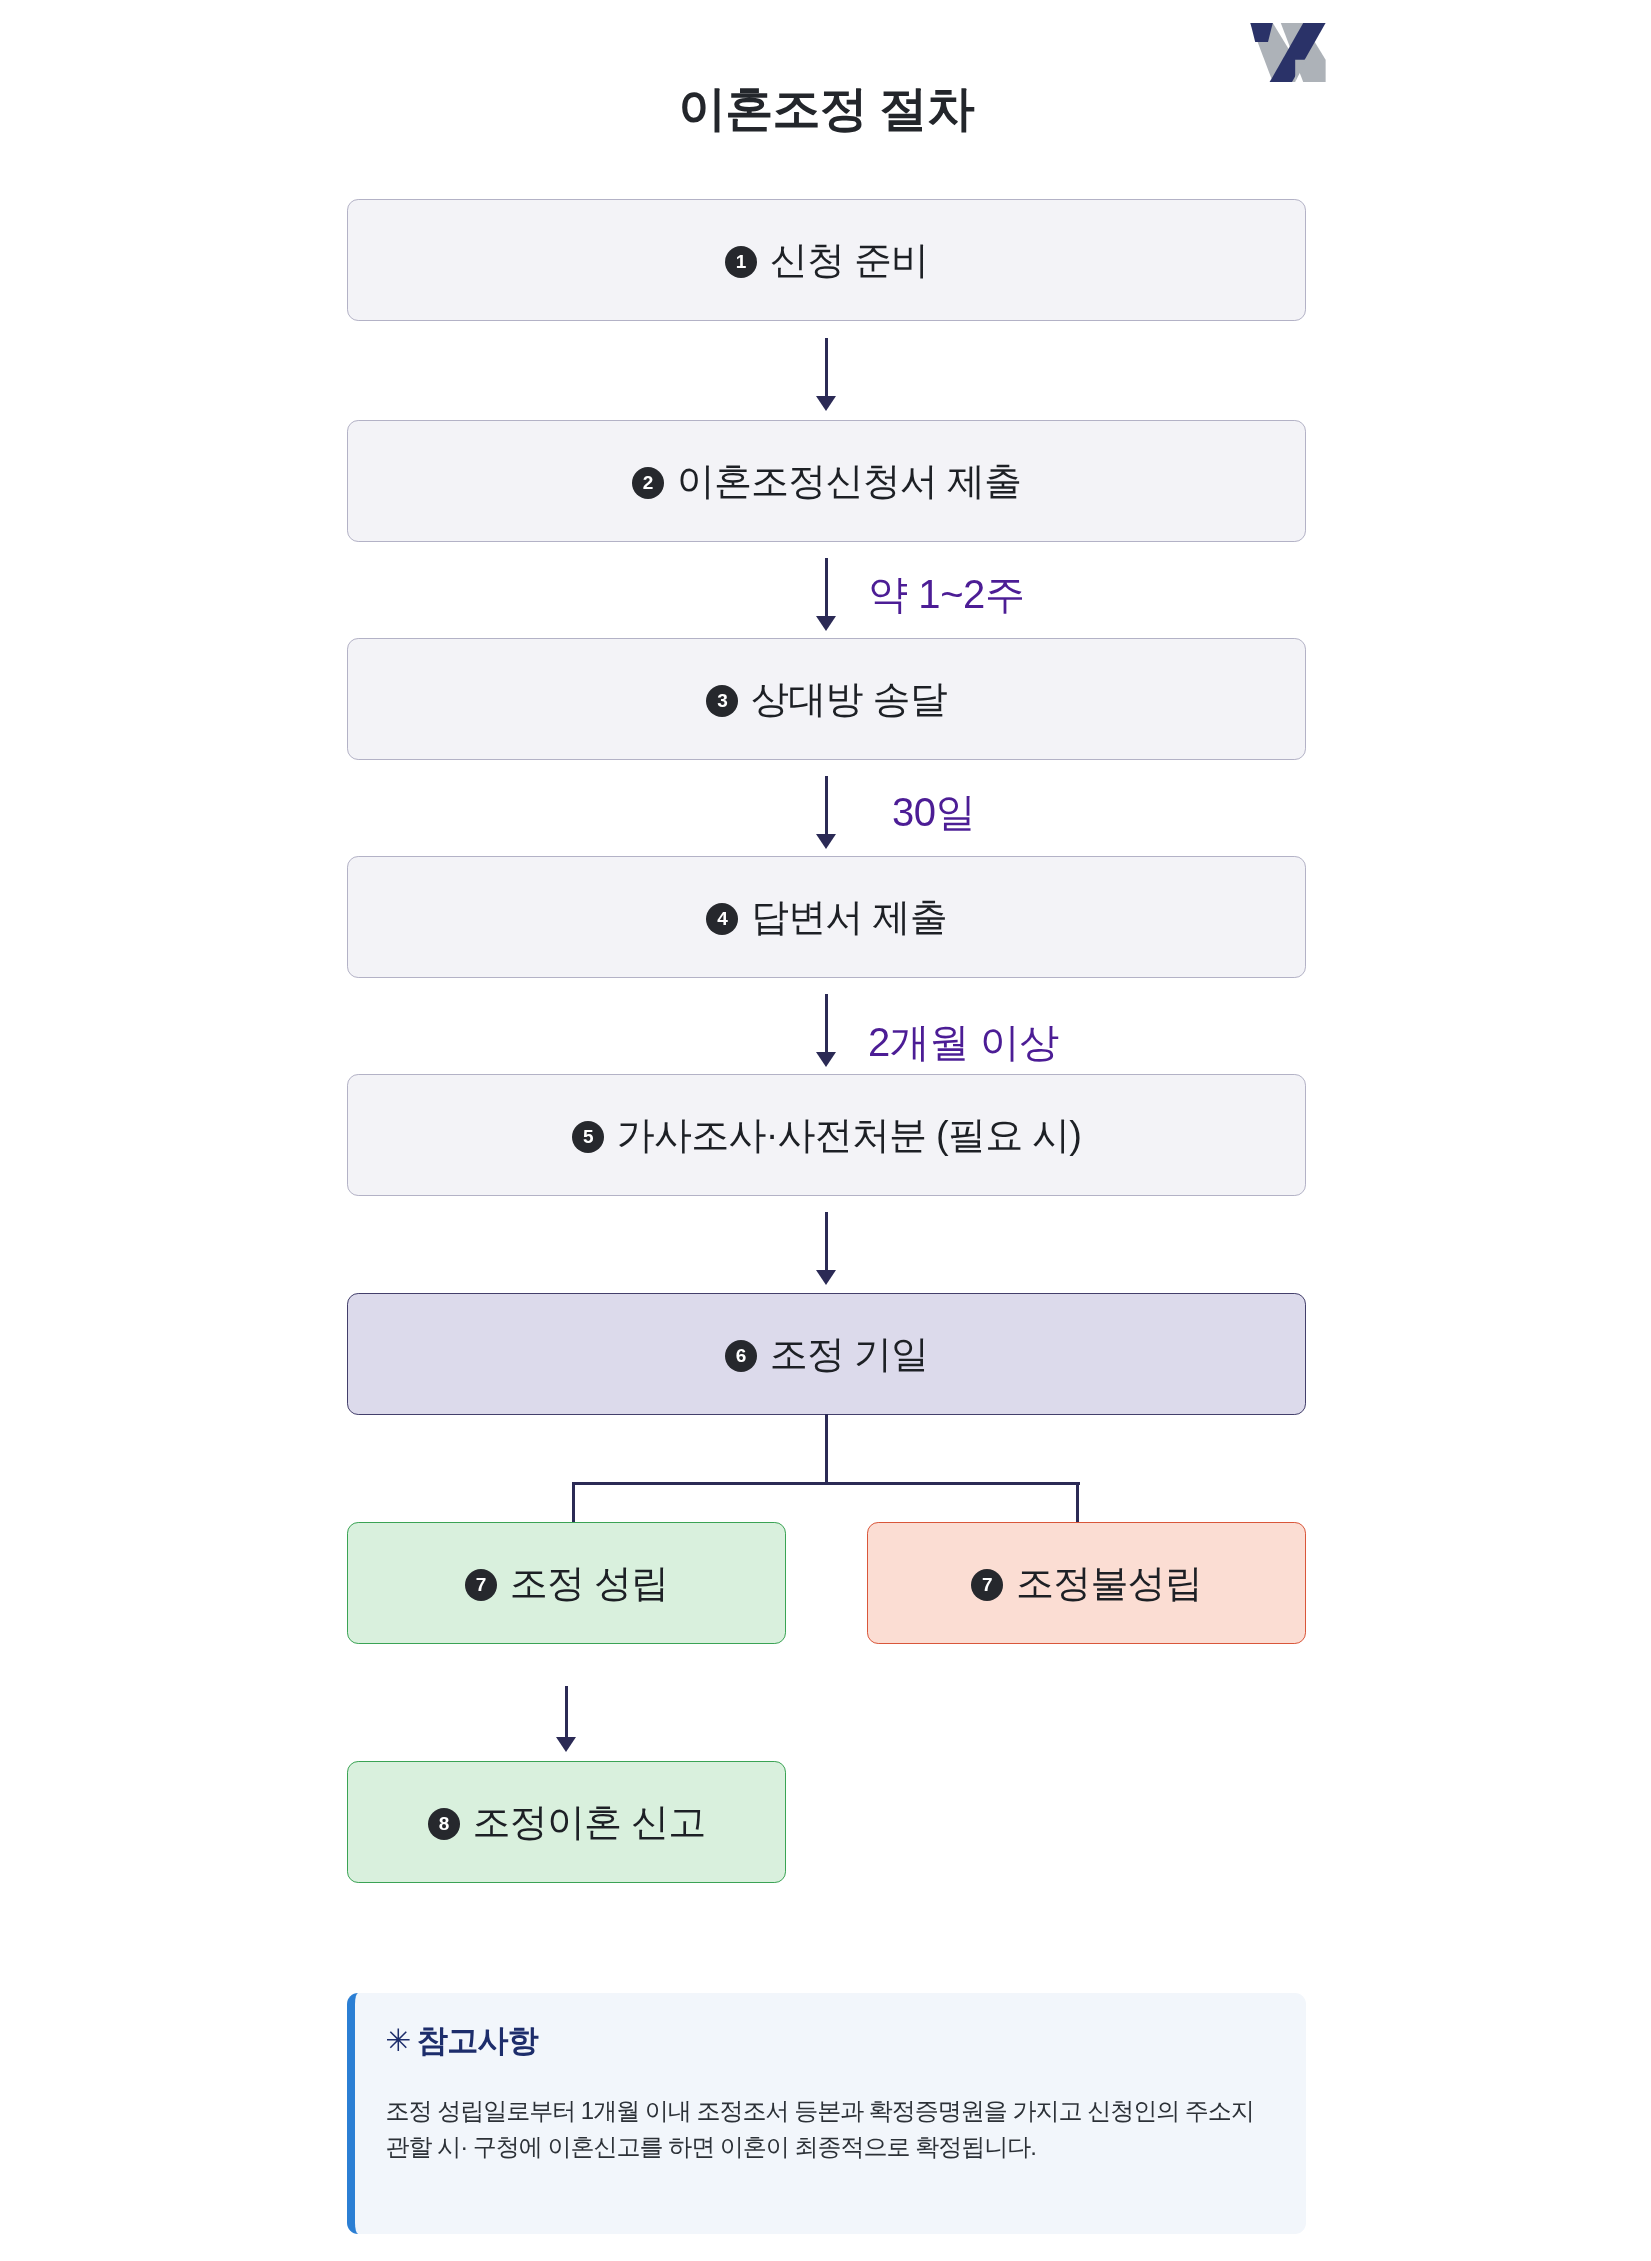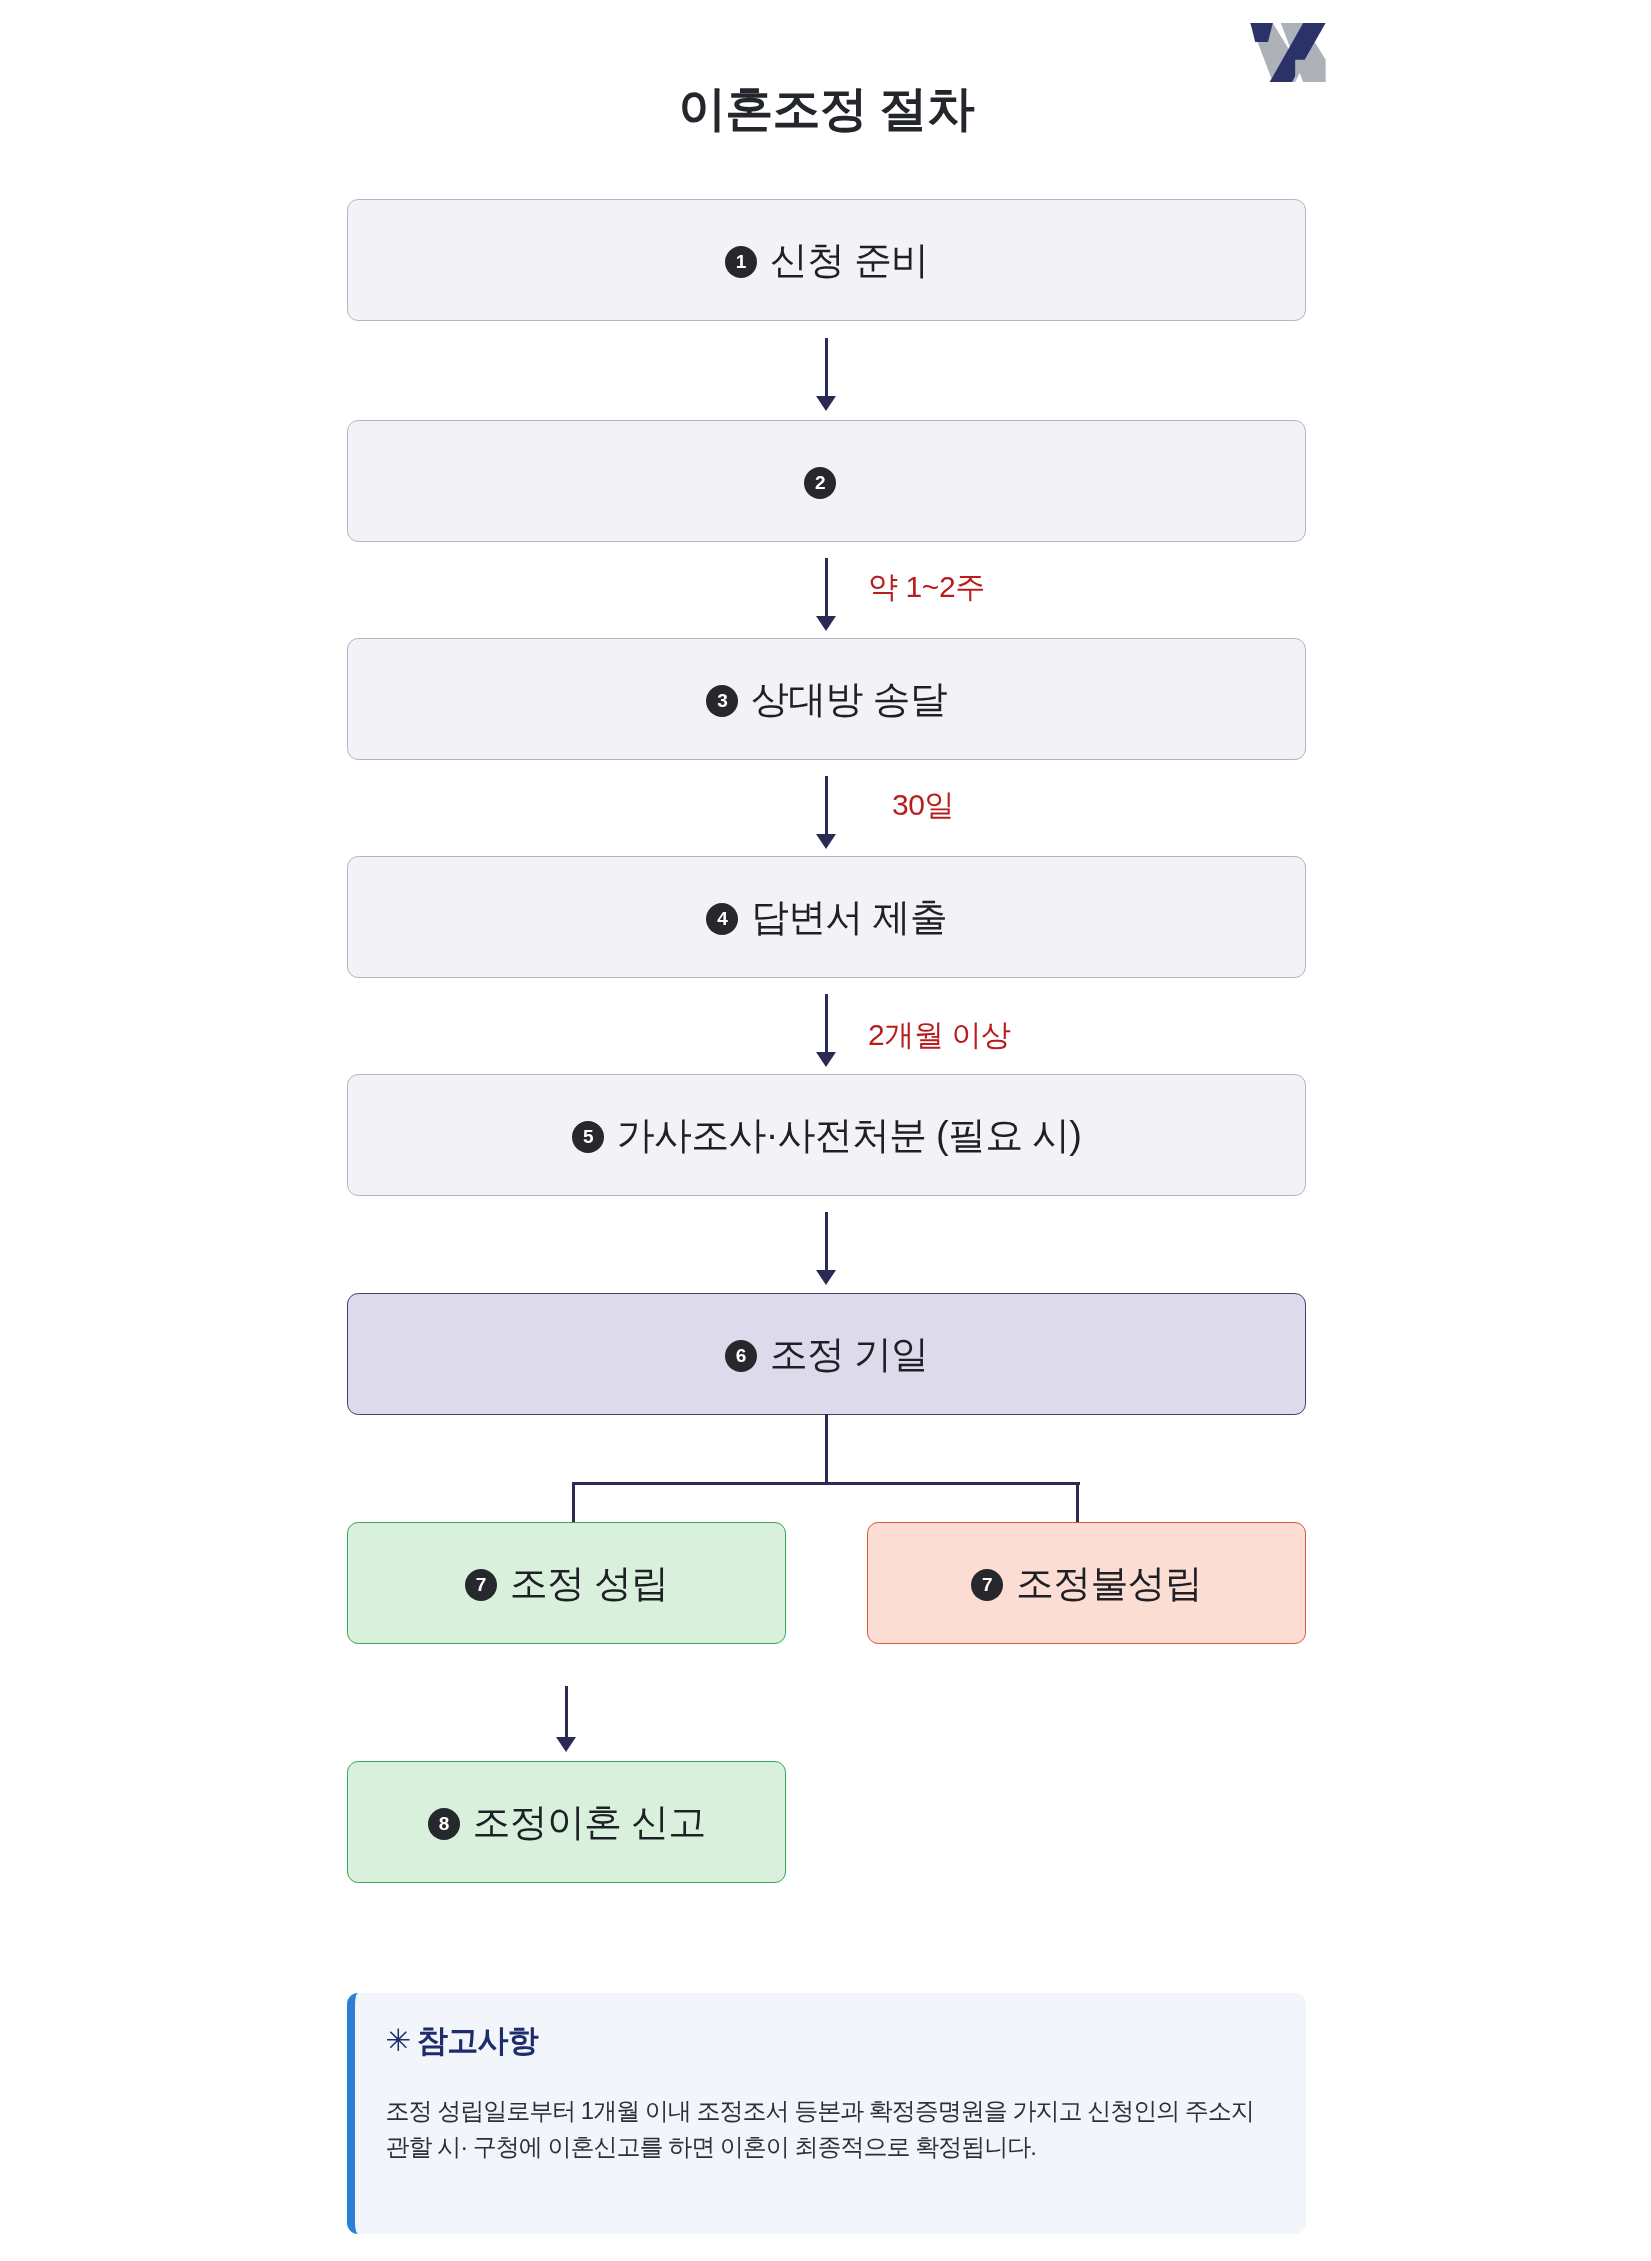--- a/index.html
+++ b/index.html
@@ -109,23 +109,23 @@
     border-top: 15.2px solid #2b2a55;
   }
   .arrow-h {
     position: absolute;
     height: 3.2px;
     background: #2b2a55;
   }
 
   .arrow-label {
     position: absolute;
-    font-size: 30px;
+    font-size: 40px;
     font-weight: 500;
-    color: #b91c1c;
+    color: #4c1d95;
     letter-spacing: -0.4px;
     white-space: nowrap;
     text-align: center;
   }
 
   
   .sub-caption {
     position: absolute;
     font-size: 26px;
     color: #555a61;
@@ -181,20 +181,21 @@
   <div class="step neutral w-full" style="top:199px; height:122px;">
     <span class="num">1</span>
     <span>신청 준비</span>
   </div>
 
   <div class="arrow-v" style="left:825px; top:338px; height:63px;"></div>
   <div class="arrow-head" style="left:816px; top:396px;"></div>
 
   <div class="step neutral w-full" style="top:420px; height:122px;">
     <span class="num">2</span>
+    <span>이혼조정신청서 제출</span>
   </div>
 
   <div class="arrow-v" style="left:825px; top:558px; height:63px;"></div>
   <div class="arrow-head" style="left:816px; top:616px;"></div>
   <div class="arrow-label" style="left:868px; top:567px;">약 1~2주</div>
 
   <div class="step neutral w-full" style="top:638px; height:122px;">
     <span class="num">3</span>
     <span>상대방 송달</span>
   </div>

